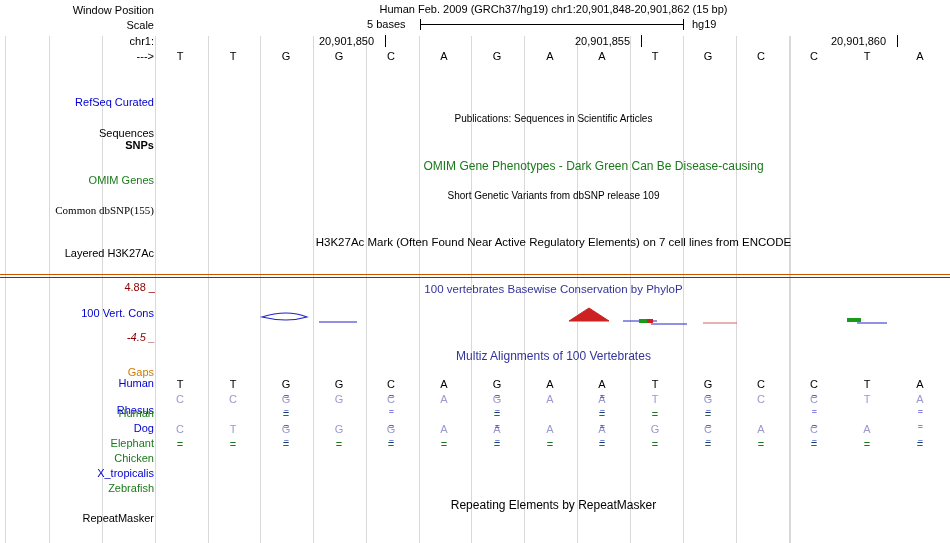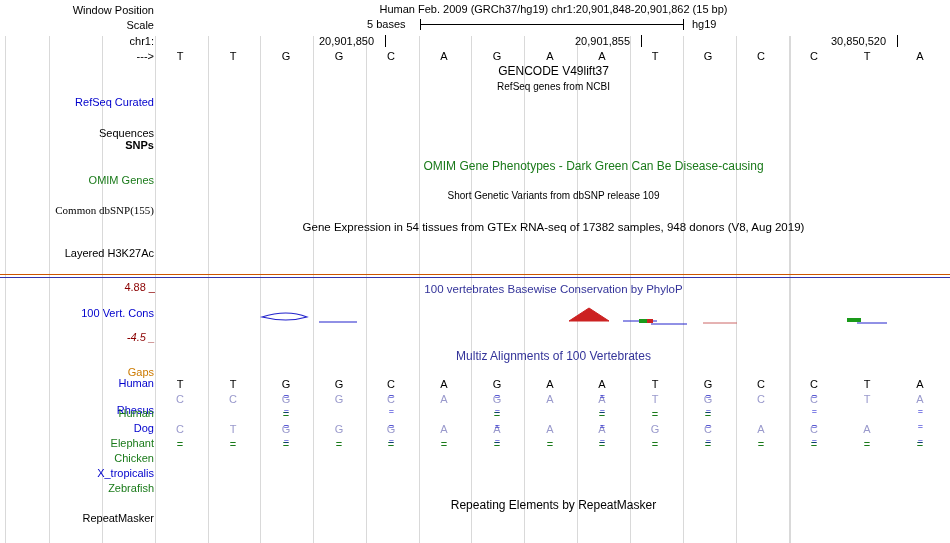--- a/index.html
+++ b/index.html
@@ -234,21 +234,21 @@
       <div class="endcap" style="left:0;"></div>
       <div class="endcap" style="right:0;"></div>
     </div>
     <div class="hgver" style="top:18px; left:535px;">hg19</div>
 
     <div class="tickrow" style="top:34px;" id="tickrow">
         <div class="ticklabel" style="left: 162px;">20,901,850</div>
         <div class="tickbar" style="left: 228px;"></div>
         <div class="ticklabel" style="left: 418px;">20,901,855</div>
         <div class="tickbar" style="left: 484px;"></div>
-        <div class="ticklabel" style="left: 674px;">30,850,520</div>
+        <div class="ticklabel" style="left: 674px;">20,901,860</div>
         <div class="tickbar" style="left: 740px;"></div>
       </div>
 
     <div class="base-row" style="top:49px;" id="baserow">
         <div class="base" style="left: 23px;">T</div>
         <div class="base" style="left: 76px;">T</div>
         <div class="base" style="left: 129px;">G</div>
         <div class="base" style="left: 182px;">G</div>
         <div class="base" style="left: 234px;">C</div>
         <div class="base" style="left: 287px;">A</div>
@@ -256,29 +256,28 @@
         <div class="base" style="left: 393px;">A</div>
         <div class="base" style="left: 445px;">A</div>
         <div class="base" style="left: 498px;">T</div>
         <div class="base" style="left: 551px;">G</div>
         <div class="base" style="left: 604px;">C</div>
         <div class="base" style="left: 657px;">C</div>
         <div class="base" style="left: 710px;">T</div>
         <div class="base" style="left: 763px;">A</div>
       </div>
 
-    <div class="centered" style="top:64px; font-size:12px;">GENCODE V49lift37</div>
-    <div class="centered smalltext" style="top:81px;">RefSeq genes from NCBI</div>
-
+
+    <div class="centered smalltext" style="top:113px;">Publications: Sequences in Scientific Articles</div>
 
     <div class="centered grn" style="top:159px; font-size:12px;padding-left:40px;">OMIM Gene Phenotypes - Dark Green Can Be Disease-causing</div>
 
     <div class="centered smalltext" style="top:190px;">Short Genetic Variants from dbSNP release 109</div>
 
-    <div class="centered" style="top:221px; font-size:11.5px;">Gene Expression in 54 tissues from GTEx RNA-seq of 17382 samples, 948 donors (V8, Aug 2019)</div>
+    <div class="centered" style="top:236px; font-size:11.5px;">H3K27Ac Mark (Often Found Near Active Regulatory Elements) on 7 cell lines from ENCODE</div>
 
     <div class="centered" style="top:283px; color:#333399; font-size:11.5px;">100 vertebrates Basewise Conservation by PhyloP</div>
     <svg width="793" height="50" style="position:absolute; left:0; top:295px;">
 
       <path d="M 105 22 Q 130 14 150 22 Q 130 28 105 22 Z" fill="none" stroke="#2222cc" stroke-width="1.2"></path>
       <line x1="162" y1="27" x2="200" y2="27" stroke="#2222cc" stroke-width="1.2"></line>
 
       <path d="M 412 26 L 432 13 L 452 26 Z" fill="#cc2222" stroke="#cc2222" stroke-width="1"></path>
       <line x1="466" y1="26" x2="500" y2="26" stroke="#2222cc" stroke-width="1"></line>
       <rect x="482" y="24" width="8" height="4" fill="#1a9a1a"></rect>

